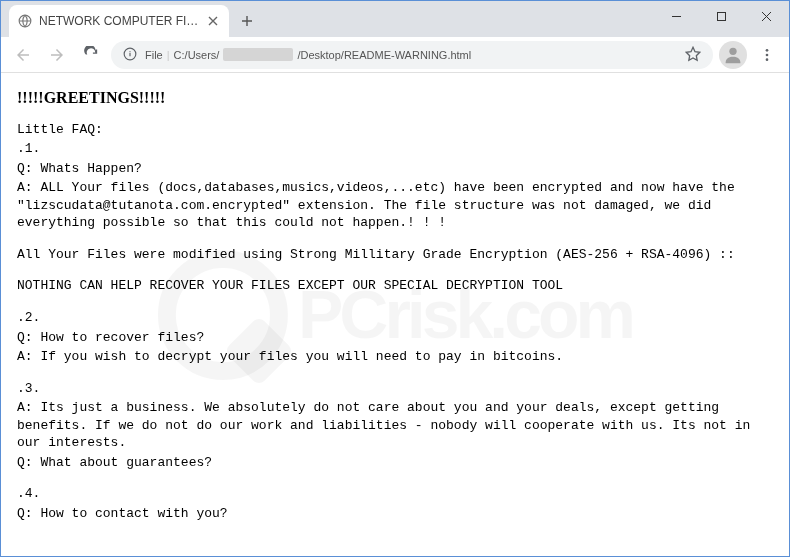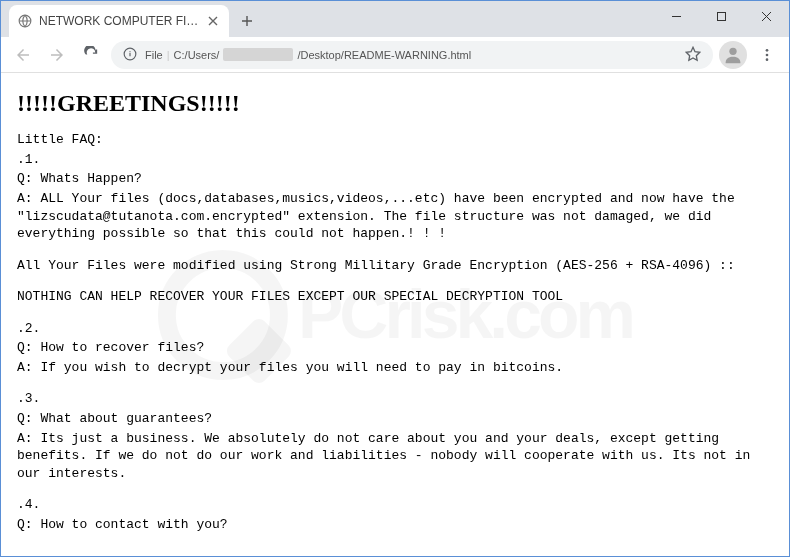--- a/index.html
+++ b/index.html
@@ -155,21 +155,21 @@
       flex: 1;
       overflow: hidden;
       padding: 14px 16px;
       font-family: "Times New Roman", Times, serif;
       font-size: 13px;
       color: #000;
       line-height: 1.35;
       position: relative;
     }
     .content h1 {
-      font-size: 24px;
+      font-size: 16px;
       font-weight: bold;
       margin-bottom: 12px;
     }
     .content p { margin-bottom: 2px; font-family: Liberation Mono, monospace; }
     .spacer { height: 12px; }
     .watermark {
       position: absolute;
       top: 50%;
       left: 50%;
       transform: translate(-50%, -50%);
@@ -311,20 +311,20 @@
     <div class="spacer"></div>
     <p>All Your Files were modified using Strong Millitary Grade Encryption (AES-256 + RSA-4096) ::</p>
     <div class="spacer"></div>
     <p>NOTHING CAN HELP RECOVER YOUR FILES EXCEPT OUR SPECIAL DECRYPTION TOOL</p>
     <div class="spacer"></div>
     <p>.2.</p>
     <p>Q: How to recover files?</p>
     <p>A: If you wish to decrypt your files you will need to pay in bitcoins.</p>
     <div class="spacer"></div>
     <p>.3.</p>
+    <p>A: Its just a business. We absolutely do not care about you and your deals, except getting benefits. If we do not do our work and liabilities - nobody will cooperate with us. Its not in our interests.</p>
     <p>Q: What about guarantees?</p>
-    <p>A: Its just a business. We absolutely do not care about you and your deals, except getting benefits. If we do not do our work and liabilities - nobody will cooperate with us. Its not in our interests.</p>
     <div class="spacer"></div>
     <p>.4.</p>
     <p>Q: How to contact with you?</p>
 
   </div>
 </div>
 
 </body></html>

